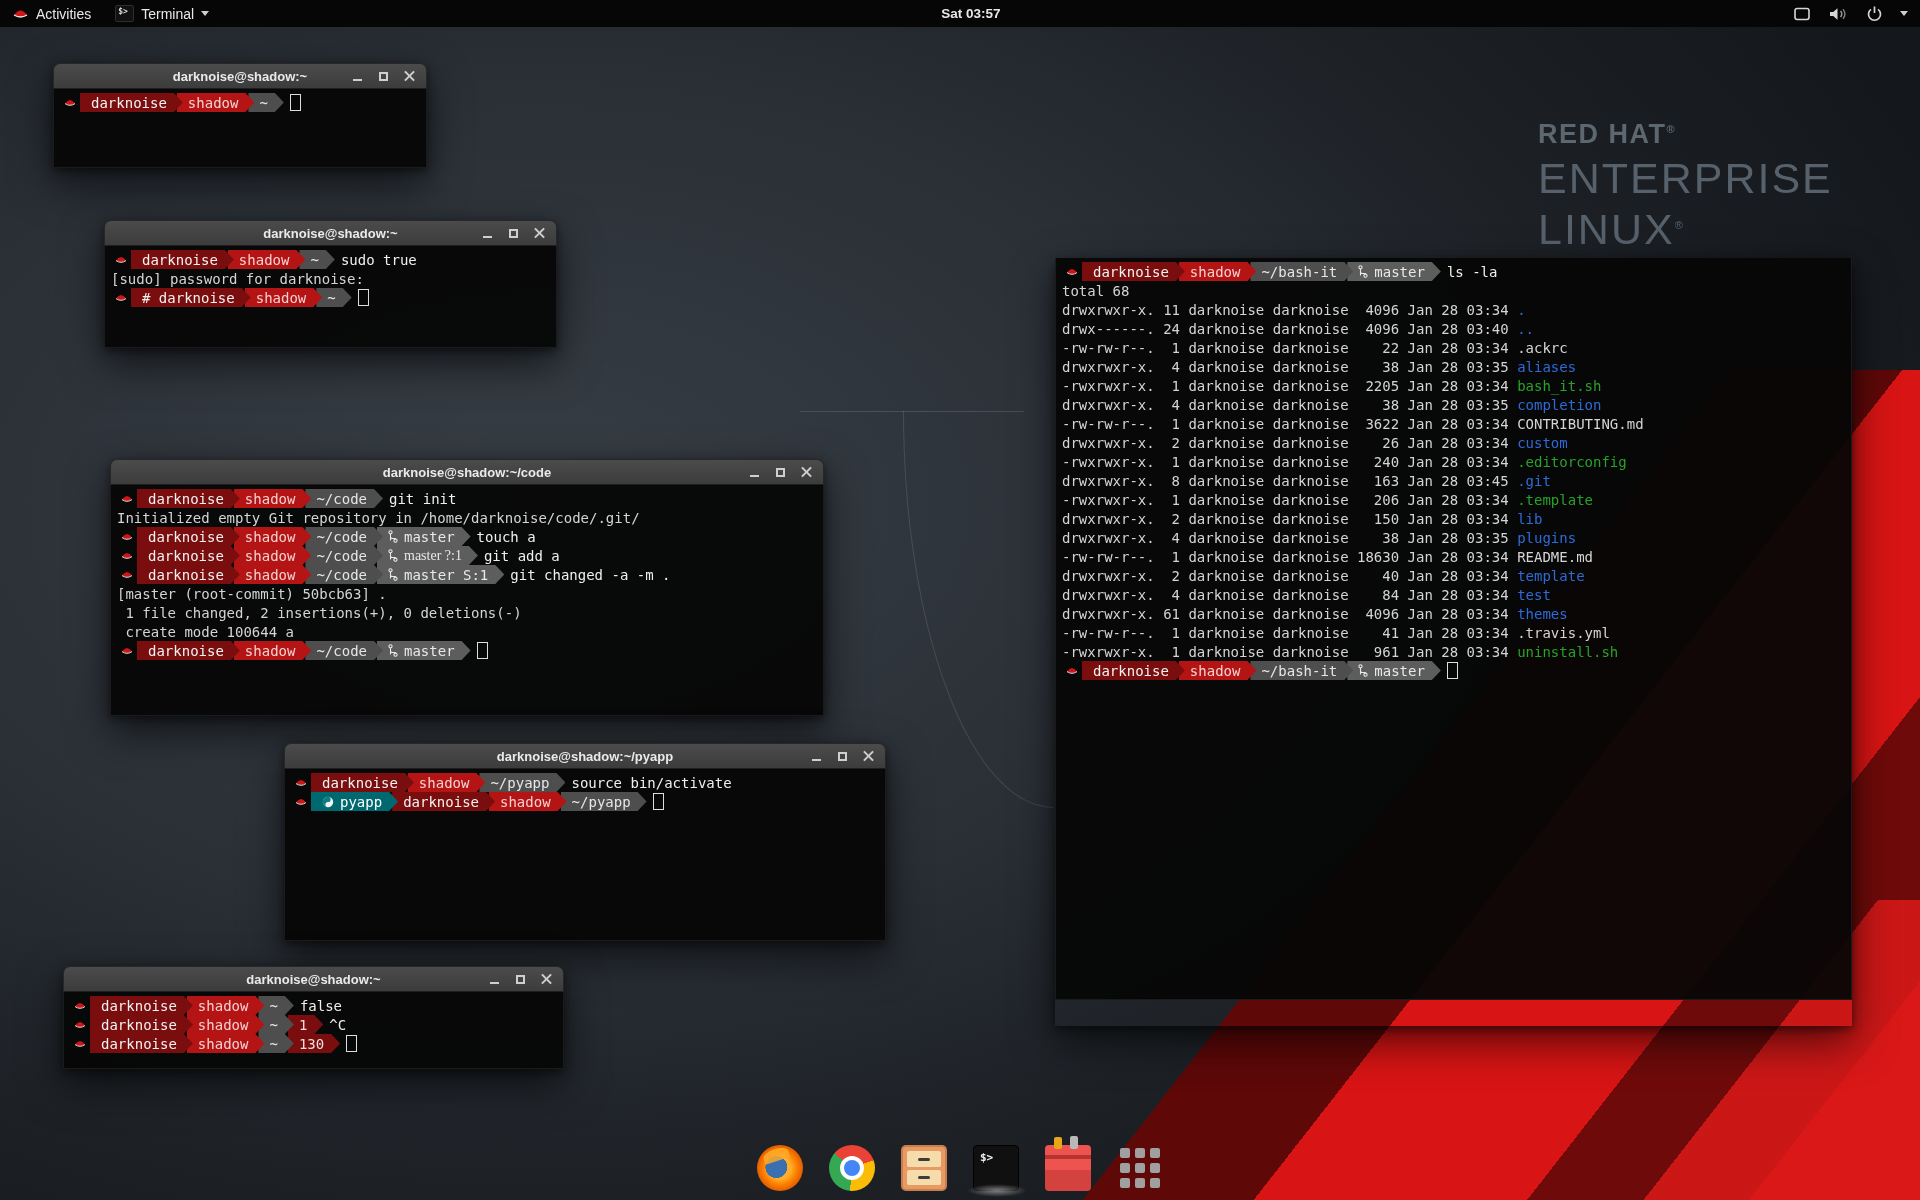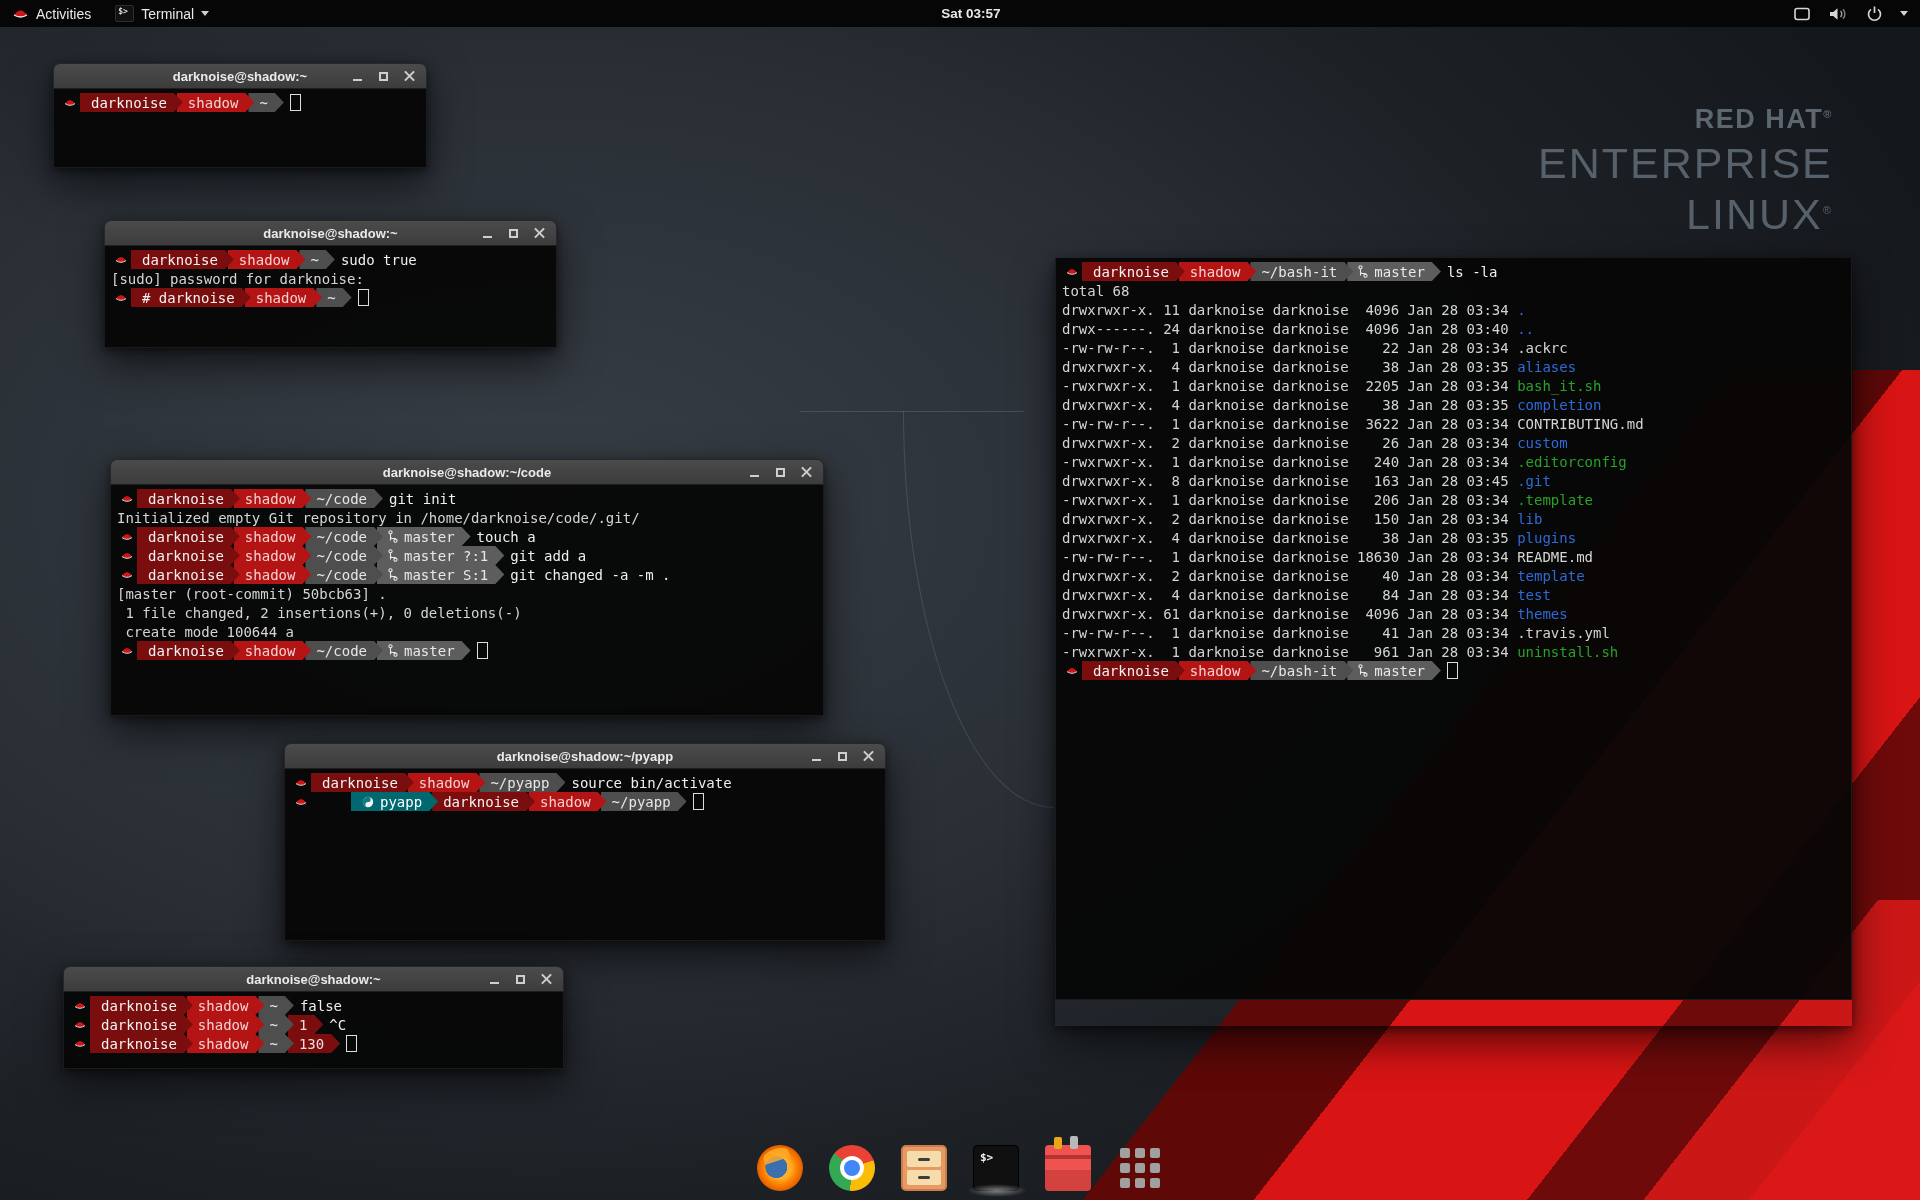--- a/index.html
+++ b/index.html
@@ -8,21 +8,21 @@
     background:radial-gradient(1500px 950px at 28% 42%, #373e45 0%, #2a2f36 45%, #1d2126 72%, #14171c 100%);}
   
   .corner-art{position:absolute;right:0;bottom:0;width:1060px;height:830px;pointer-events:none;
     background:linear-gradient(128deg, rgba(0,0,0,0) 0 51%, #5e0808 51% 61%, #d81414 61% 77%, #6f0a0a 77% 90%, #b40f0f 90% 100%);}
   .corner-art2{position:absolute;right:0;bottom:0;width:380px;height:300px;pointer-events:none;
     background:linear-gradient(128deg, rgba(0,0,0,0) 0 55%, #e31a1a 55% 100%);opacity:.8;}
   .wp-line-h{position:absolute;left:800px;top:411px;width:224px;height:0;border-top:1px solid rgba(165,175,185,.22);}
   .wp-arc{position:absolute;left:903px;top:411px;width:150px;height:396px;
     border-left:1px solid rgba(165,175,185,.20);border-bottom:1px solid rgba(165,175,185,.20);
     border-bottom-left-radius:100% 100%;}
-  .brand{position:absolute;left:1538px;top:104px;color:#5d6770;user-select:none;text-align:right;}
+  .brand{position:absolute;left:1538px;top:119px;color:#5d6770;user-select:none;}
   .brand .b1{font-size:27px;font-weight:bold;letter-spacing:1.5px;}
   .brand .b2{font-size:43px;letter-spacing:2px;margin-top:4px;color:#57616b;}
   .brand .b3{font-size:43px;letter-spacing:2px;margin-top:2px;color:#57616b;}
   .brand sup{font-size:11px;}
   
   .topbar{position:absolute;top:0;left:0;width:100%;height:27px;background:#060606;color:#e8e8e8;
     display:flex;align-items:center;font-size:14px;z-index:500;}
   .tb-btn{display:flex;align-items:center;gap:7px;height:100%;padding:0 12px;cursor:default;}
   .tb-term-icon{width:19px;height:17px;background:#111;border:1px solid #2e2e2e;border-radius:2px;
     color:#ddd;font:bold 8px "DejaVu Sans Mono",monospace;display:flex;padding:1px 0 0 2px;box-sizing:border-box;}
@@ -254,21 +254,21 @@
           <div class="term-line">
             <span class="picon">
               <svg width="12" height="9" viewBox="0 0 12 9">
                 <path d="M1 5.6 q5 -7 10 0 q-5 3.4 -10 0" fill="#cf1515"></path>
                 <path d="M1 5.6 q5 3.4 10 0" fill="none" stroke="#ddd" stroke-width="1"></path>
               </svg>
             </span>
             <span class="seg seg-user" style="z-index: 30;">darknoise</span>
             <span class="seg seg-host" style="z-index: 29;">shadow</span>
             <span class="seg seg-path" style="z-index: 28;">~/code</span>
-            <span class="seg seg-git" style="z-index: 27;"><span><svg width="10" height="13" viewBox="0 0 10 13">
+            <span class="seg seg-git" style="z-index: 27; font-family: Liberation Serif, serif;"><span><svg width="10" height="13" viewBox="0 0 10 13">
                   <circle cx="2.5" cy="2.3" r="1.6" fill="none" stroke="#e8e8e8" stroke-width="1.1"></circle>
                   <circle cx="7.5" cy="10.7" r="1.6" fill="none" stroke="#e8e8e8" stroke-width="1.1"></circle>
                   <path d="M2.5 4 V10.5 M2.5 7 C2.5 9.8 7.5 7.6 7.5 9" fill="none" stroke="#e8e8e8" stroke-width="1.1"></path>
                 </svg></span>master ?:1</span>
             <span class="txt cmd">git add a</span>
           </div>
           <div class="term-line">
             <span class="picon">
               <svg width="12" height="9" viewBox="0 0 12 9">
                 <path d="M1 5.6 q5 -7 10 0 q-5 3.4 -10 0" fill="#cf1515"></path>
@@ -335,21 +335,21 @@
             <span class="seg seg-path" style="z-index: 28;">~/pyapp</span>
             <span class="txt cmd">source bin/activate</span>
           </div>
           <div class="term-line">
             <span class="picon">
               <svg width="12" height="9" viewBox="0 0 12 9">
                 <path d="M1 5.6 q5 -7 10 0 q-5 3.4 -10 0" fill="#cf1515"></path>
                 <path d="M1 5.6 q5 3.4 10 0" fill="none" stroke="#ddd" stroke-width="1"></path>
               </svg>
             </span>
-            <span class="seg seg-venv" style="z-index: 30; margin-left: 40px;"><span><svg width="12" height="12" viewBox="0 0 12 12">
+            <span class="seg seg-venv" style="z-index: 30;"><span><svg width="12" height="12" viewBox="0 0 12 12">
                   <circle cx="6" cy="6" r="5.2" fill="#f2f2f2"></circle>
                   <path d="M6 .8 A5.2 5.2 0 0 0 6 11.2 A2.6 2.6 0 0 1 6 6 A2.6 2.6 0 0 0 6 .8" fill="#0b7c84"></path>
                 </svg></span>pyapp</span>
             <span class="seg seg-user" style="z-index: 29;">darknoise</span>
             <span class="seg seg-host" style="z-index: 28;">shadow</span>
             <span class="seg seg-path" style="z-index: 27;">~/pyapp</span>
             <span class="cursor"></span>
           </div>
         </div>
       </div>

